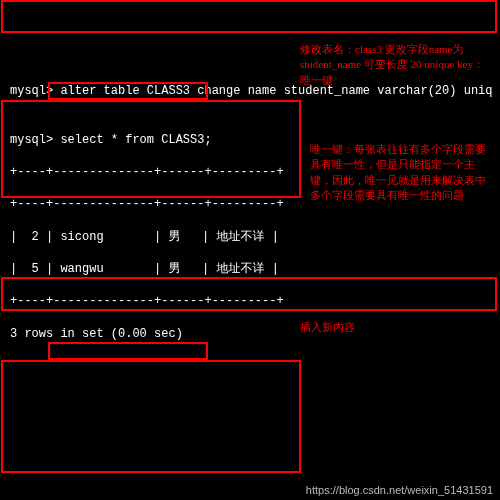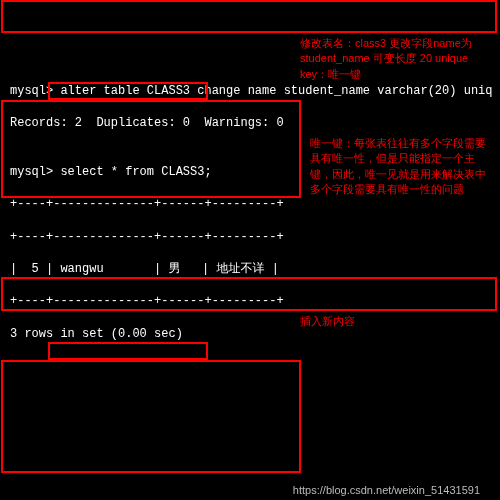--- a/index.html
+++ b/index.html
@@ -13,52 +13,53 @@
     white-space: pre;
     position: relative;
     overflow: hidden;
     line-height: 1.35;
   }
   .terminal { padding: 2px 2px; }
   .line { white-space: pre; padding-left: 8px; }
   .annot {
     position: absolute;
     color: #f00;
-    font-family: Liberation Sans, sans-serif;
+    font-family: Liberation Serif, serif;
     font-size: 11px;
     line-height: 1.4;
     white-space: normal;
+    margin-top: 6px;
   }
   .box {
     position: absolute;
     border: 2px solid #f00;
     background: transparent;
     pointer-events: none;
   }
   .watermark {
     position: absolute;
     bottom: 2px;
-    right: 20px;
+    right: 7px;
     color: #bbb;
     font-family: Arial, sans-serif;
     font-size: 11px;
   }
 </style>
 </head>
 <body>
 
 
 
 <div class="terminal">
 <div class="line">mysql&gt; alter table CLASS3 change name student_name varchar(20) uniq</div>
-<div class="line">Records: 2  Duplicates: 0  Warnings: 0</div>
 <div class="line"></div>
 <div class="line">mysql&gt; select * from CLASS3;</div>
 <div class="line">+----+--------------+------+---------+</div>
 <div class="line">+----+--------------+------+---------+</div>
+<div class="line">|  2 | sicong       | 男   | 地址不详 |</div>
 <div class="line">|  5 | wangwu       | 男   | 地址不详 |</div>
 <div class="line">+----+--------------+------+---------+</div>
 <div class="line">3 rows in set (0.00 sec)</div>
 <div class="line"></div>
 
 
 
 
 
 

